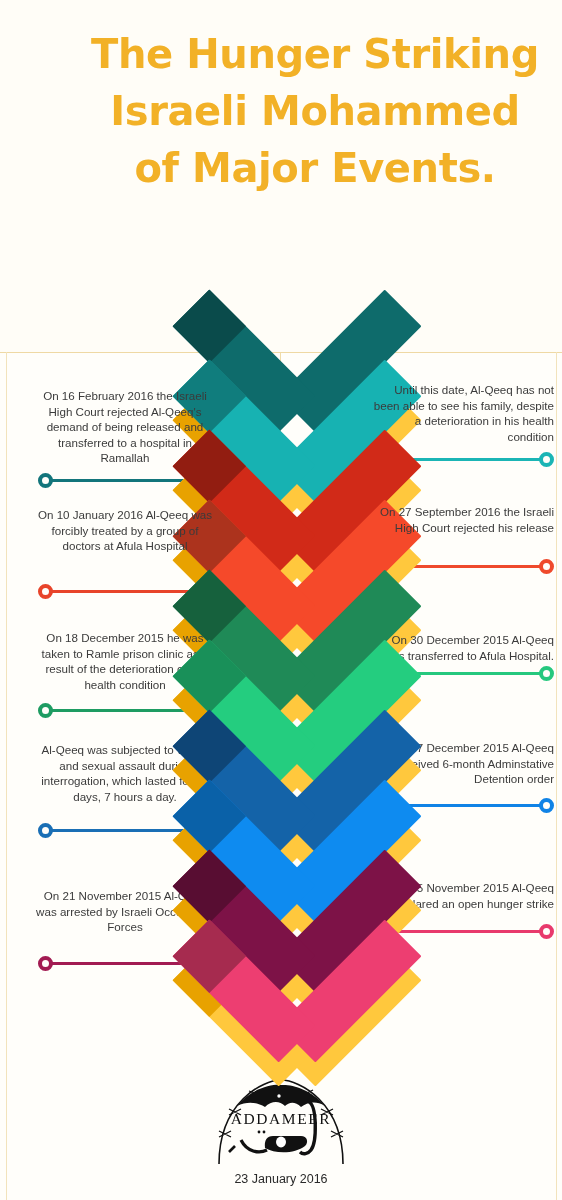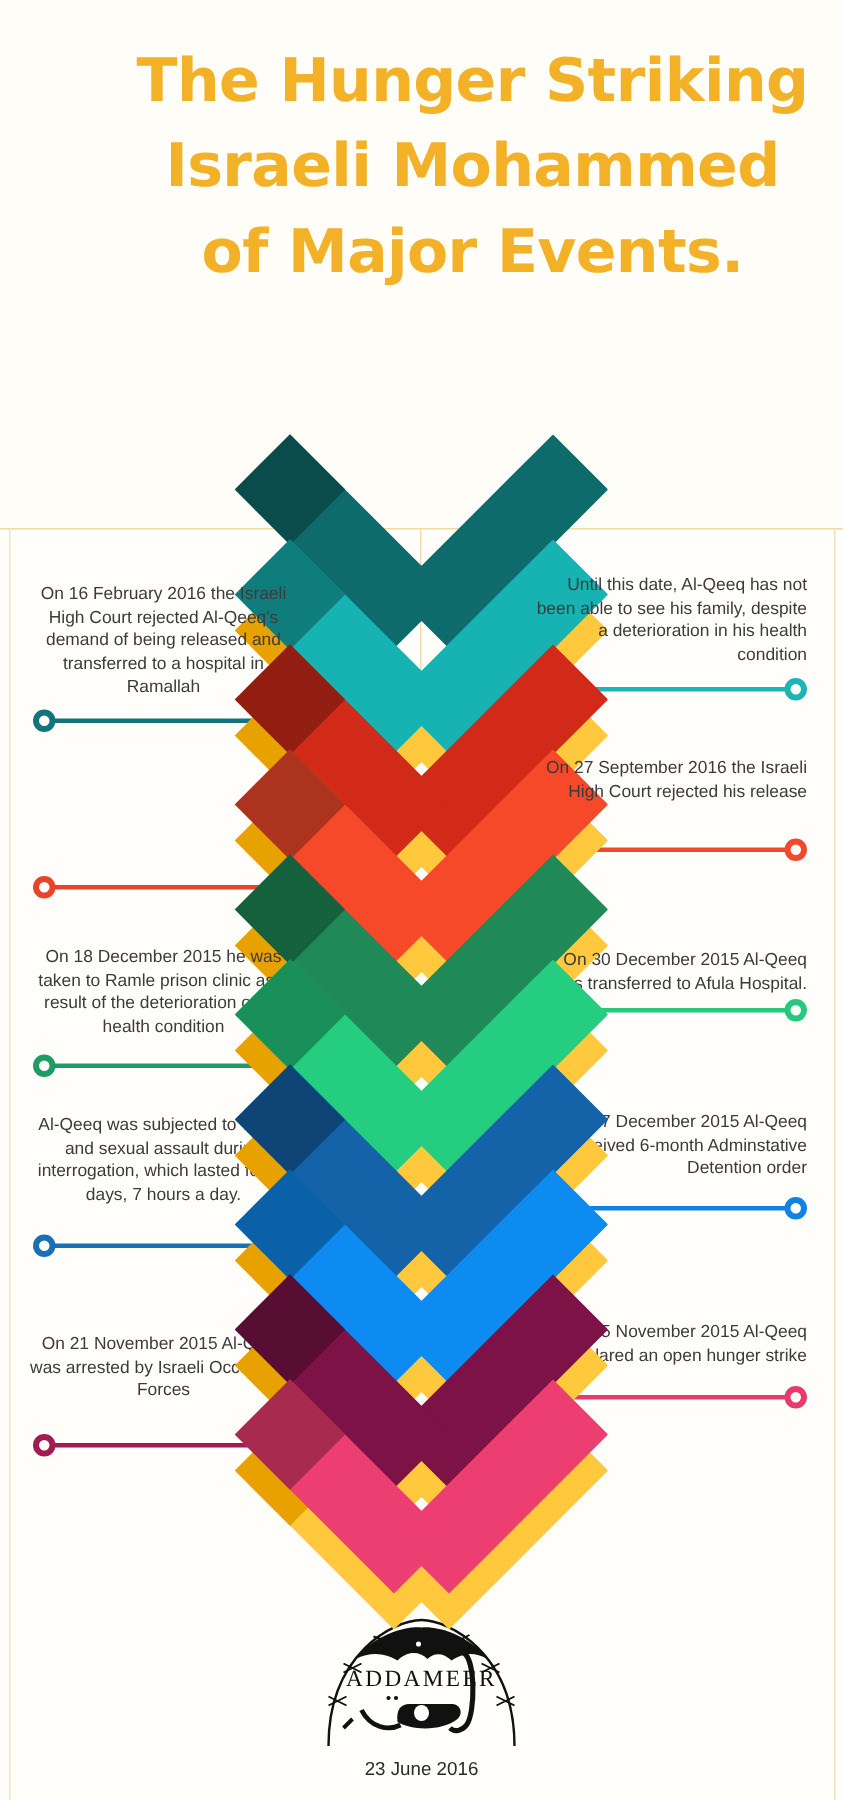--- a/index.html
+++ b/index.html
@@ -49,21 +49,21 @@
     position: absolute; left: 556px; top: 352px;
     width: 1px; height: 848px; background: #F2E3BC;
   }
   .vrule-center {
     position: absolute; left: 280px; top: 353px;
     width: 1px; height: 120px; background: #F0DCA8;
   }
 
   
   #timeline {
-    position: absolute; left: 0; top: 352px;
+    position: absolute; left: 16px; top: 352px;
     width: 460px; height: 720px;
   }
 
   
   .chev {
     position: absolute;
     left: 50%;
     width: 0; height: 0;
   }
   .chev .arm {
@@ -251,20 +251,21 @@
         </div>
       </div>
       <div class="conn" style="background: rgb(19, 117, 123); top: 127px; left: 28px; width: 160px; z-index: 5;"></div>
       <div class="dot" style="border-color: rgb(19, 117, 123); top: 121px; left: 22px; z-index: 6;"></div>
       <div class="tblock left" style="top: 36px; z-index: 20;">On 16 February 2016 the Israeli High Court rejected Al-Qeeq's demand of being released and transferred to a hospital in Ramallah</div>
       <div class="conn" style="background: rgb(27, 181, 181); top: 106px; left: 374px; width: 156px; z-index: 5;"></div>
       <div class="dot" style="border-color: rgb(27, 181, 181); top: 100px; left: 523px; z-index: 6;"></div>
       <div class="tblock right" style="top: 30px; z-index: 20;">Until this date, Al-Qeeq has not been able to see his family, despite a deterioration in his health condition</div>
       <div class="conn" style="background: rgb(232, 68, 42); top: 238px; left: 28px; width: 160px; z-index: 5;"></div>
       <div class="dot" style="border-color: rgb(232, 68, 42); top: 232px; left: 22px; z-index: 6;"></div>
+      <div class="tblock left" style="top: 155px; z-index: 20;">On 10 January 2016 Al-Qeeq was forcibly treated by a group of doctors at Afula Hospital</div>
       <div class="conn" style="background: rgb(239, 74, 44); top: 213px; left: 374px; width: 156px; z-index: 5;"></div>
       <div class="dot" style="border-color: rgb(239, 74, 44); top: 207px; left: 523px; z-index: 6;"></div>
       <div class="tblock right" style="top: 152px; z-index: 20;">On 27 September 2016 the Israeli High Court rejected his release</div>
       <div class="conn" style="background: rgb(30, 156, 98); top: 357px; left: 28px; width: 160px; z-index: 5;"></div>
       <div class="dot" style="border-color: rgb(30, 156, 98); top: 351px; left: 22px; z-index: 6;"></div>
       <div class="tblock left" style="top: 278px; z-index: 20;">On 18 December 2015 he was taken to Ramle prison clinic as a result of the deterioration of his health condition</div>
       <div class="conn" style="background: rgb(38, 200, 126); top: 320px; left: 374px; width: 156px; z-index: 5;"></div>
       <div class="dot" style="border-color: rgb(38, 200, 126); top: 314px; left: 523px; z-index: 6;"></div>
       <div class="tblock right" style="top: 280px; z-index: 20;">On 30 December 2015 Al-Qeeq  was transferred to Afula Hospital.</div>
       <div class="conn" style="background: rgb(26, 111, 181); top: 477px; left: 28px; width: 160px; z-index: 5;"></div>
@@ -305,16 +306,16 @@
 
         <path d="M98 26 C106 30 106 66 100 74 C97 78 92 79 89 76" fill="none" stroke="#111" stroke-width="3.4"></path>
         <path d="M54 72 C64 78 84 78 94 70 C98 66 96 60 90 60 L62 60 C56 60 53 64 54 72 Z" fill="#111"></path>
         <ellipse cx="70" cy="66" rx="5" ry="5.4" fill="#fff"></ellipse>
         <path d="M30 64 C36 76 48 78 56 74" fill="none" stroke="#111" stroke-width="3.2"></path>
         <path d="M24 70 l-6 6" stroke="#111" stroke-width="2.6"></path>
         <circle cx="48" cy="56" r="1.4" fill="#111"></circle>
         <circle cx="53" cy="56" r="1.4" fill="#111"></circle>
       </svg>
     </div>
-    <div id="logo-date">23 June 2016</div>
+    <div id="logo-date">23 January 2016</div>
   </div>
 
 </div>
 
 </body></html>

